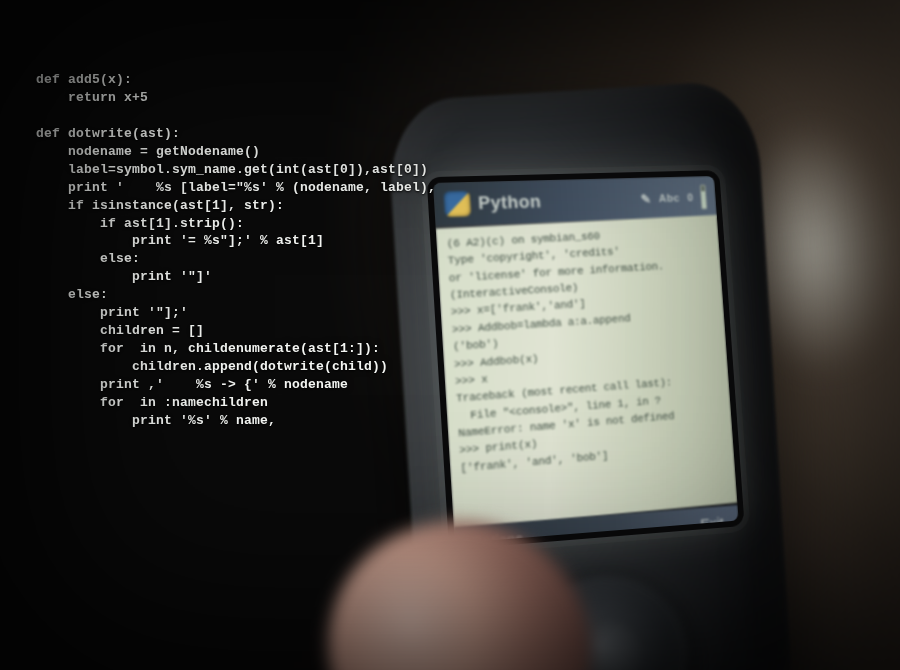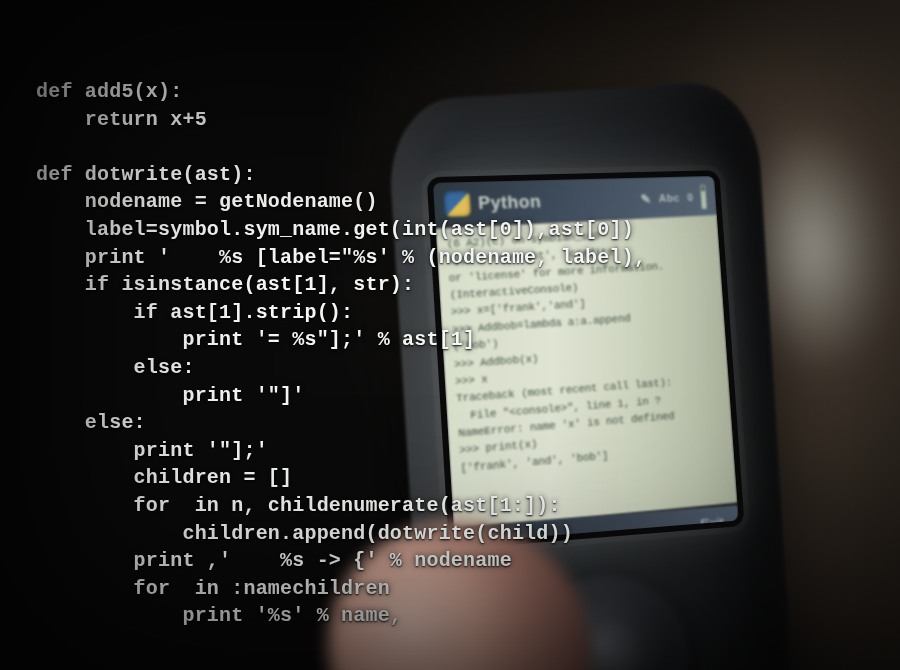--- a/index.html
+++ b/index.html
@@ -155,21 +155,21 @@
     background: radial-gradient(180px 200px at 35% 35%, #e6c6b9 0%, #cfa392 35%, #9b6f63 65%, #5e3e38 100%);
     filter: blur(8px);
     transform: rotate(-18deg);
   }
   
   .code {
     position: absolute;
     left: 36px;
     top: 58px;
     color: #f4f6f3;
-    font-size: 20px;
+    font-size: 13px;
     line-height: 1.38;
     letter-spacing: 0.2px;
     white-space: pre;
     text-shadow: 0 1px 2px rgba(0,0,0,0.9), 0 0 6px rgba(0,0,0,0.7);
     font-weight: 600;
     font-family: "Courier New", Courier, monospace;
   }
   .vignette {
     position:absolute; inset:0;
     box-shadow: inset 0 0 180px 60px rgba(0,0,0,0.75);

